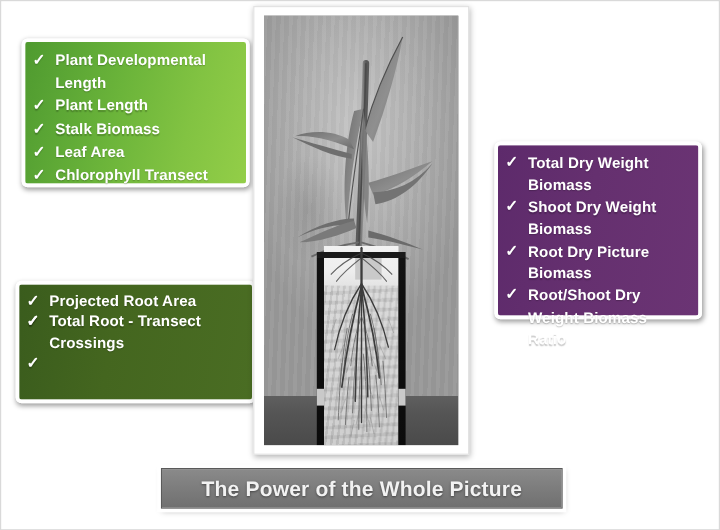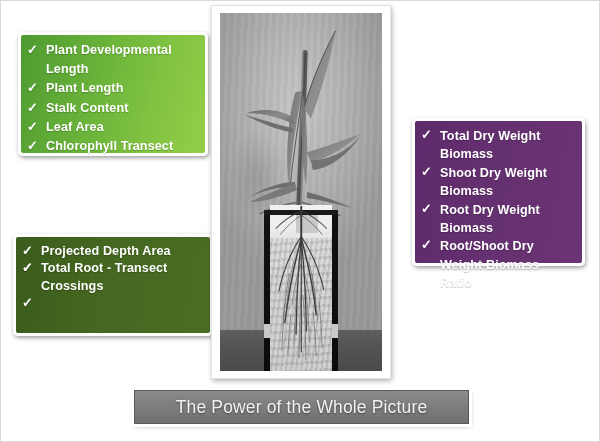--- a/index.html
+++ b/index.html
@@ -149,21 +149,21 @@
     left: 133px; top: 389px; width: 335px; height: 34px;
     background: linear-gradient(180deg,#8a8a8a 0%, #7d7d7d 48%, #707070 100%);
     border: 1px solid #5a5a5a;
     outline: 3px solid #ffffff;
     box-shadow: 1px 2px 5px rgba(0,0,0,0.35);
     display: flex; align-items: center; justify-content: center;
   }
   #banner .btxt {
     color: #f2f2f2;
     font-size: 17.5px;
-    font-weight: 400;
+    font-weight: 700;
     letter-spacing: .15px;
     text-shadow: 0 1px 2px rgba(0,0,0,.45);
     white-space: nowrap;
   }
 </style>
 </head>
 <body>
 
 <div id="stage">
 
@@ -172,38 +172,38 @@
       <li>
         <span class="tick">✓</span>
         <span>Plant Developmental Length</span>
       </li>
       <li>
         <span class="tick">✓</span>
         <span>Plant Length</span>
       </li>
       <li>
         <span class="tick">✓</span>
-        <span>Stalk Content</span>
+        <span>Stalk Biomass</span>
       </li>
       <li>
         <span class="tick">✓</span>
         <span>Leaf Area</span>
       </li>
       <li>
         <span class="tick">✓</span>
         <span>Chlorophyll Transect</span>
       </li>
     </ul>
   </div>
 
   <div class="callout" id="box-root">
     <ul>
       <li>
         <span class="tick">✓</span>
-        <span>Projected Depth Area</span>
+        <span>Projected Root Area</span>
       </li>
       <li>
         <span class="tick">✓</span>
       </li>
       <li>
         <span class="tick">✓</span>
         <span>Total Root - Transect Crossings</span>
       </li>
       <li>
         <span class="tick">✓</span>
@@ -216,21 +216,21 @@
       <li>
         <span class="tick">✓</span>
         <span>Total Dry Weight Biomass</span>
       </li>
       <li>
         <span class="tick">✓</span>
         <span>Shoot Dry Weight Biomass</span>
       </li>
       <li>
         <span class="tick">✓</span>
-        <span>Root Dry Weight Biomass</span>
+        <span>Root Dry Picture Biomass</span>
       </li>
       <li>
         <span class="tick">✓</span>
         <span>Root/Shoot Dry Weight Biomass Ratio</span>
       </li>
     </ul>
   </div>
 
   <div id="photo-frame">
     <div id="photo">

